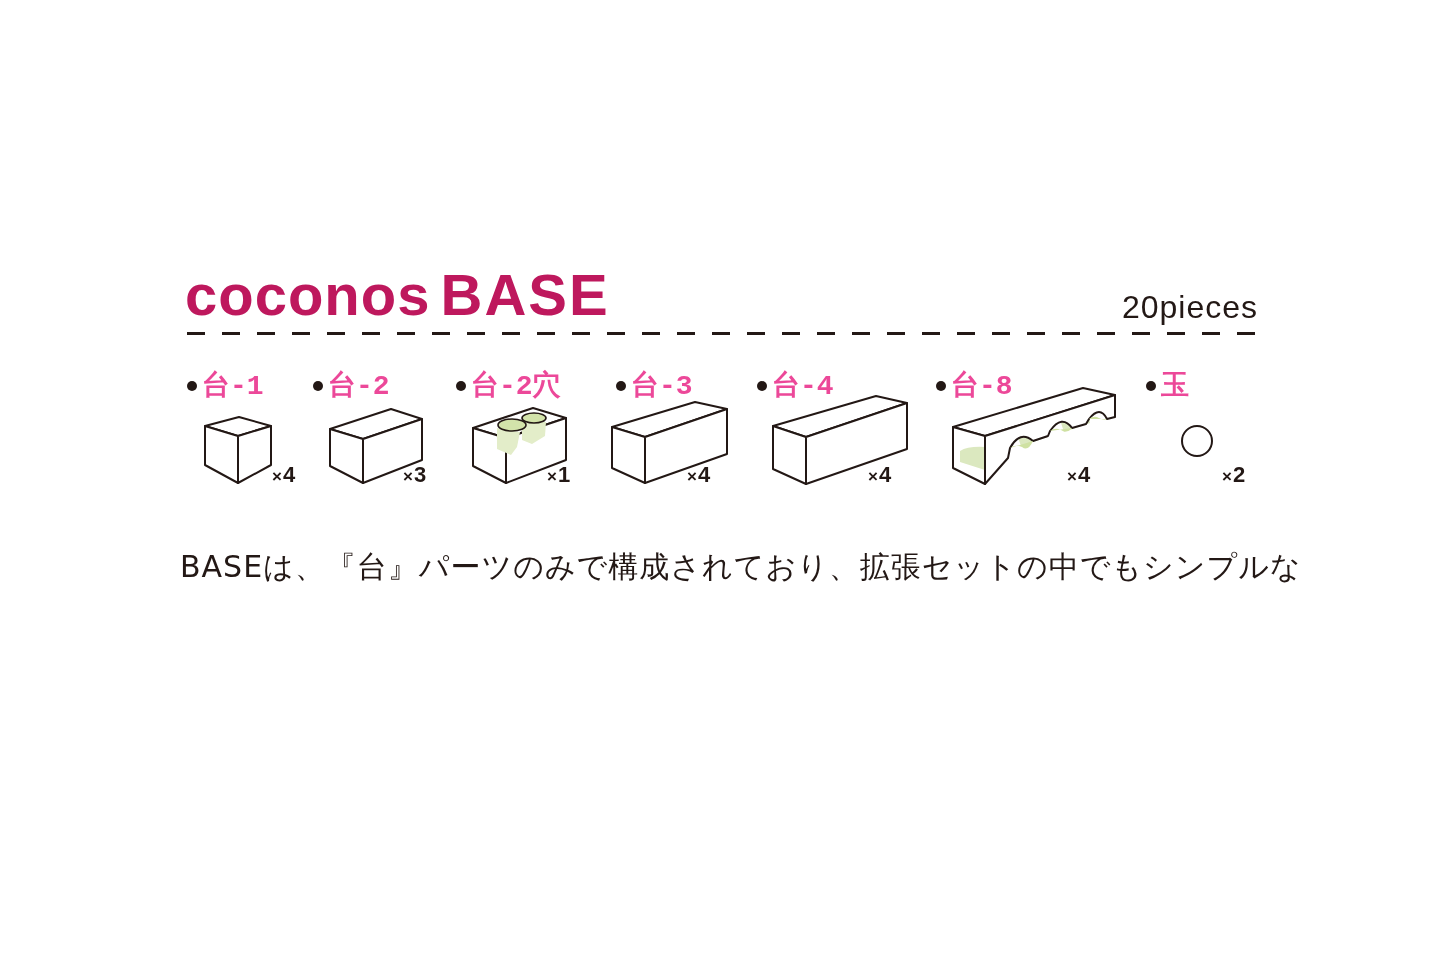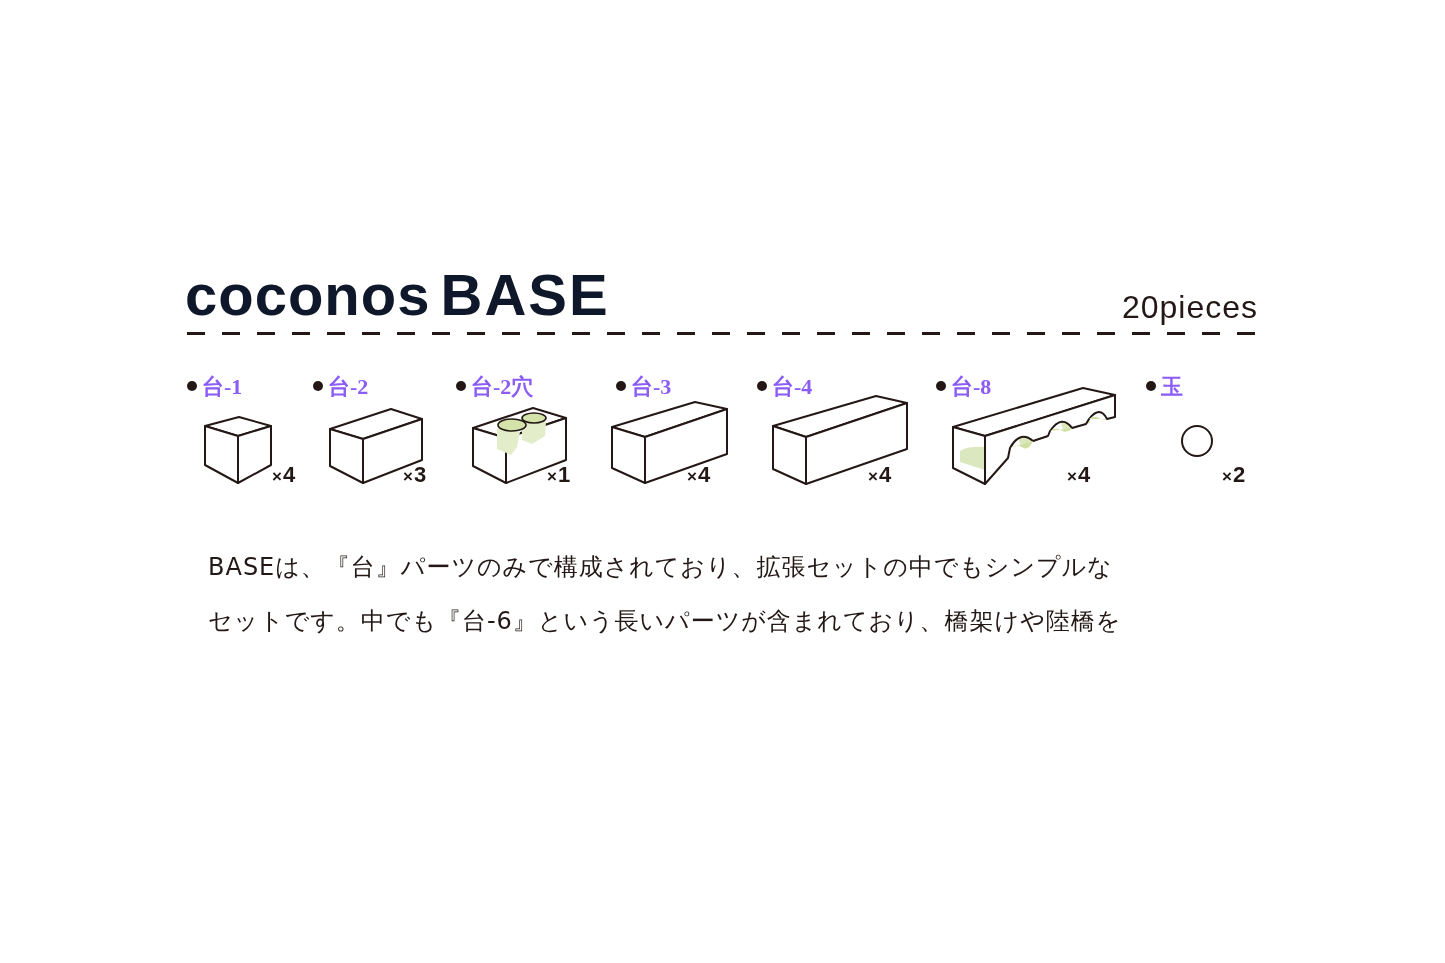--- a/index.html
+++ b/index.html
@@ -1,33 +1,33 @@
 <!DOCTYPE html>
 <html><head>
 <meta charset="utf-8">
 <style>
   html, body { margin:0; padding:0; background:#ffffff; }
   body { width:1445px; height:963px; position:relative; overflow:hidden;
          font-family:"DejaVu Sans", "Liberation Sans", sans-serif; color:#231815; }
   .title { position:absolute; left:185px; top:262px; font-family:"Liberation Sans", sans-serif;
-           font-weight:bold; font-size:58px; letter-spacing:1px; line-height:66px; color:#0f172a; }
+           font-weight:bold; font-size:58px; letter-spacing:1px; line-height:66px; color:#be185d; }
   .title .base { margin-left:10px; letter-spacing:2px; }
   .count { position:absolute; right:187px; top:289px; font-family:"Liberation Sans", sans-serif;
            font-size:32px; letter-spacing:1px; color:#231815; }
   .dash { position:absolute; left:187px; top:332px; width:1071px; height:3px;
           background:repeating-linear-gradient(to right,#231815 0 18px,transparent 18px 35px); }
-  .part-label { position:absolute; top:372px; font-family:Liberation Serif, serif; font-weight:bold;
-                font-size:22px; color:#8b5cf6; white-space:nowrap; line-height:30px; }
+  .part-label { position:absolute; top:372px; font-family:Liberation Mono, monospace; font-weight:bold;
+                font-size:28px; color:#ec4899; white-space:nowrap; line-height:30px; }
   .part-label .dot { display:inline-block; width:10px; height:10px; border-radius:50%; background:#231815;
                      margin-right:5px; vertical-align:3px; }
   .qty { position:absolute; top:462px; font-family:"Liberation Sans", sans-serif; font-weight:bold;
          font-size:22px; color:#231815; line-height:26px; }
   .qty .x { font-size:17px; margin-right:1px; }
   svg.piece { position:absolute; overflow:visible; }
-  .desc { position:absolute; left:208px; top:540px; width:1080px; font-size:24px; line-height:54px;
+  .desc { position:absolute; left:180px; top:540px; width:1080px; font-size:30px; line-height:54px;
           color:#231815; letter-spacing:1px; font-family:"DejaVu Sans", sans-serif; }
   .desc p { margin:0; white-space:nowrap; }
 </style>
 </head>
 <body>
 
 <div class="title"><span>coconos</span><span class="base">BASE</span></div>
 <div class="count">20pieces</div>
 <div class="dash"></div>
 
@@ -98,14 +98,13 @@
 <div class="qty" style="left:272px"><span class="x">×</span><span>4</span></div>
 <div class="qty" style="left:403px"><span class="x">×</span><span>3</span></div>
 <div class="qty" style="left:547px"><span class="x">×</span><span>1</span></div>
 <div class="qty" style="left:687px"><span class="x">×</span><span>4</span></div>
 <div class="qty" style="left:868px"><span class="x">×</span><span>4</span></div>
 <div class="qty" style="left:1067px"><span class="x">×</span><span>4</span></div>
 <div class="qty" style="left:1222px"><span class="x">×</span><span>2</span></div>
 
 <div class="desc">
   <p>BASEは、『台』パーツのみで構成されており、拡張セットの中でもシンプルな</p>
-  <p>セットです。中でも『台-6』という長いパーツが含まれており、橋架けや陸橋を</p>
 </div>
 
 </body></html>

